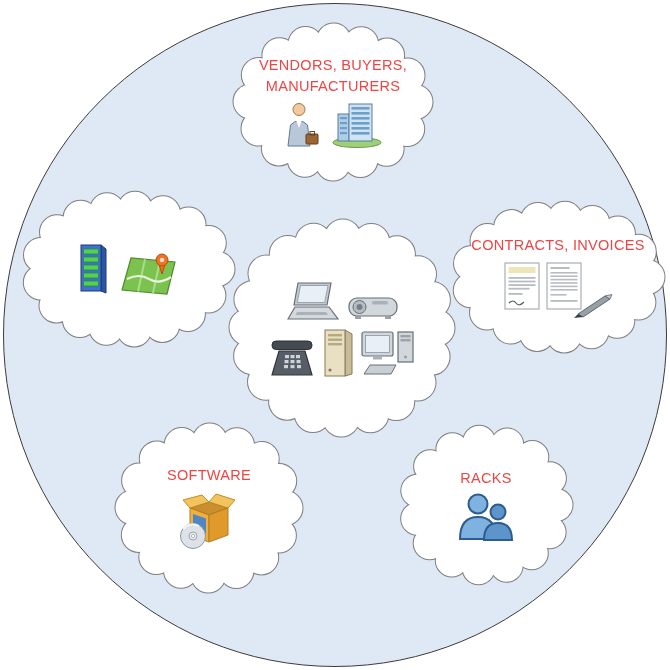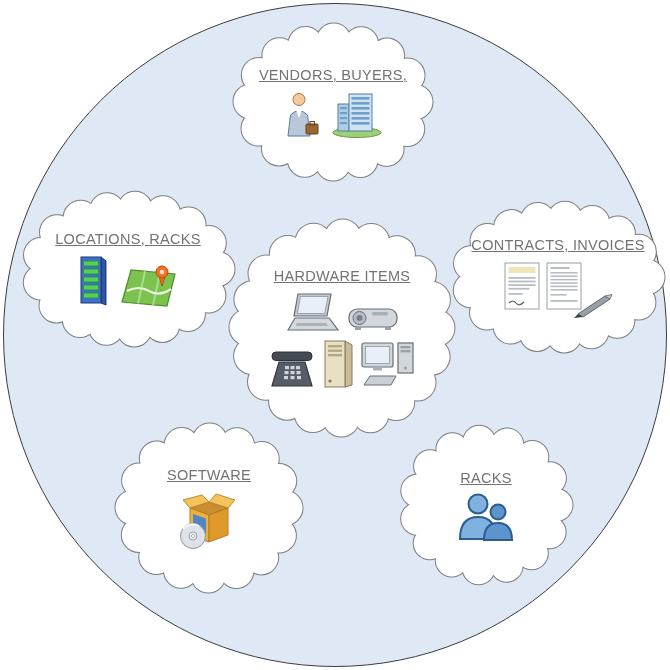--- a/index.html
+++ b/index.html
@@ -4,21 +4,21 @@
 <style>
   * { margin:0; padding:0; box-sizing:border-box; }
   html,body { width:670px; height:670px; background:#ffffff; font-family:"Liberation Sans",sans-serif; }
   .canvas { position:relative; width:670px; height:670px; overflow:hidden; }
   .big-circle { position:absolute; left:3px; top:3px; width:664px; height:664px;
                 border-radius:50%; background:#dfe9f5; border:1.5px solid #3c3c3c; }
   .cloud { position:absolute; }
   .cloud-shape { position:absolute; left:0; top:0; width:100%; height:100%; }
   .cloud-content { position:absolute; inset:0; display:flex; flex-direction:column;
                    align-items:center; justify-content:center; gap:5px; text-align:center; }
-  .cloud-label { font-size:14.5px; color:#737373; letter-spacing:.3px; line-height:1.35; white-space:nowrap;text-decoration:underline; }
+  .cloud-label { font-size:14.5px; color:#ef4444; letter-spacing:.3px; line-height:1.35; white-space:nowrap; }
   .icon-row { display:flex; align-items:flex-end; justify-content:center; gap:10px; }
   .icon-row.tight { gap:5px; margin-top:2px; }
 </style>
 </head>
 <body>
 
 <div class="canvas">
   <div class="big-circle"></div>
 
   <div class="cloud" style="left:232px; top:22px; width:202px; height:160px;">
@@ -52,20 +52,21 @@
         <circle cx="47.4" cy="33.2" r="17" fill="#ffffff"></circle>
         <circle cx="73.5" cy="22.0" r="17" fill="#ffffff"></circle>
         <circle cx="101.7" cy="18.5" r="17" fill="#ffffff"></circle>
         <circle cx="129.2" cy="22.2" r="17" fill="#ffffff"></circle>
         <circle cx="155.1" cy="33.6" r="17" fill="#ffffff"></circle>
         <circle cx="175.5" cy="53.5" r="17" fill="#ffffff"></circle>
         <ellipse cx="101" cy="80" rx="85.9" ry="64.9" fill="#ffffff"></ellipse>
       </svg>
     <div class="cloud-content">
       <div class="cloud-label">VENDORS, BUYERS,</div>
+      <div class="cloud-label" style="margin-top:-4px">MANUFACTURERS</div>
       <div class="icon-row">
         <svg width="38" height="47" viewBox="0 0 38 47">
           <circle cx="16" cy="8.5" r="6" fill="#f2c9a1" stroke="#a5763f" stroke-width="1"></circle>
           <path d="M5,45 L7.5,24 Q16,15.5 24.5,24 L27,45 Z" fill="#b9c8d8" stroke="#5c7a99" stroke-width="1"></path>
           <path d="M13,19 L16,27 L19,19 Z" fill="#ffffff"></path>
           <rect x="23" y="33" width="12" height="10" rx="1" fill="#9a6632" stroke="#64401c" stroke-width="1"></rect>
           <rect x="27" y="30.5" width="4.5" height="3.5" fill="none" stroke="#64401c" stroke-width="1"></rect>
         </svg>
         <svg width="52" height="47" viewBox="0 0 52 47">
           <ellipse cx="26" cy="41.5" rx="24" ry="5" fill="#9fcf78" stroke="#679a43" stroke-width="1"></ellipse>
@@ -120,21 +121,20 @@
         <circle cx="37.0" cy="42.2" r="17" fill="#ffffff"></circle>
         <circle cx="60.6" cy="27.7" r="17" fill="#ffffff"></circle>
         <circle cx="87.1" cy="20.2" r="17" fill="#ffffff"></circle>
         <circle cx="115.0" cy="18.7" r="17" fill="#ffffff"></circle>
         <circle cx="143.0" cy="23.3" r="17" fill="#ffffff"></circle>
         <circle cx="168.5" cy="34.4" r="17" fill="#ffffff"></circle>
         <circle cx="188.8" cy="53.0" r="17" fill="#ffffff"></circle>
         <ellipse cx="108" cy="79" rx="92.9" ry="63.9" fill="#ffffff"></ellipse>
       </svg>
     <div class="cloud-content">
-      <div class="cloud-label">LOCATIONS, RACKS</div>
       <div class="icon-row">
         <svg width="32" height="54" viewBox="0 0 32 54">
           <polygon points="24,3 29,7 29,51 24,49" fill="#2c54a8" stroke="#1d3a76" stroke-width="1"></polygon>
           <rect x="4" y="3" width="20" height="46" fill="#3f6fd1" stroke="#1d3a76" stroke-width="1"></rect>
           <g fill="#52d157" stroke="#2c8c34" stroke-width="0.8">
             <rect x="6.5" y="7" width="15" height="5"></rect>
               <rect x="6.5" y="15" width="15" height="5"></rect>
             <rect x="6.5" y="23" width="15" height="5"></rect>
               <rect x="6.5" y="31" width="15" height="5"></rect>
             <rect x="6.5" y="39" width="15" height="5"></rect>
@@ -191,21 +191,20 @@
         <circle cx="59.8" cy="35.9" r="18" fill="#ffffff"></circle>
         <circle cx="85.6" cy="23.7" r="18" fill="#ffffff"></circle>
         <circle cx="114.8" cy="19.5" r="18" fill="#ffffff"></circle>
         <circle cx="143.2" cy="23.9" r="18" fill="#ffffff"></circle>
         <circle cx="168.9" cy="36.3" r="18" fill="#ffffff"></circle>
         <circle cx="190.0" cy="56.2" r="18" fill="#ffffff"></circle>
         <circle cx="203.9" cy="82.0" r="18" fill="#ffffff"></circle>
         <ellipse cx="114" cy="110" rx="98.1" ry="94.1" fill="#ffffff"></ellipse>
       </svg>
     <div class="cloud-content" style="gap:3px;">
-      <div class="cloud-label">HARDWARE ITEMS</div>
       <div class="icon-row tight">
         <svg width="56" height="42" viewBox="0 0 56 42">
           <polygon points="13,2 46,2 42,24 9,24" fill="#c3c9d0" stroke="#666e78" stroke-width="1.2"></polygon>
           <polygon points="15.5,4.5 43,4.5 39.7,21.5 12.3,21.5" fill="#e8eff6" stroke="#8d949c" stroke-width="0.8"></polygon>
           <polygon points="3,38 10,26 44,26 53,38" fill="#d4d9de" stroke="#666e78" stroke-width="1.2"></polygon>
           <polygon points="12,31 41,31 43,34 10.5,34" fill="#aab1b9"></polygon>
         </svg>
         <svg width="54" height="32" viewBox="0 0 54 32">
           <rect x="3" y="7" width="48" height="18" rx="8" fill="#d2d7dc" stroke="#666e78" stroke-width="1.2"></rect>
           <circle cx="13.5" cy="16" r="6.5" fill="#b7bdc4" stroke="#666e78" stroke-width="1"></circle>

